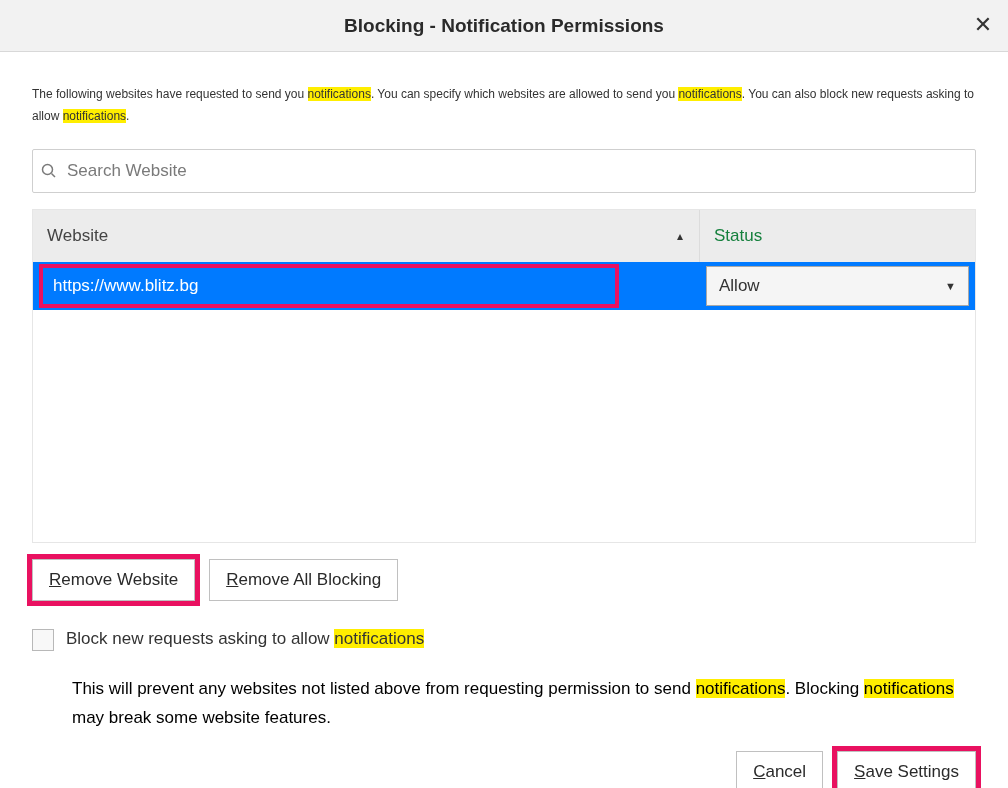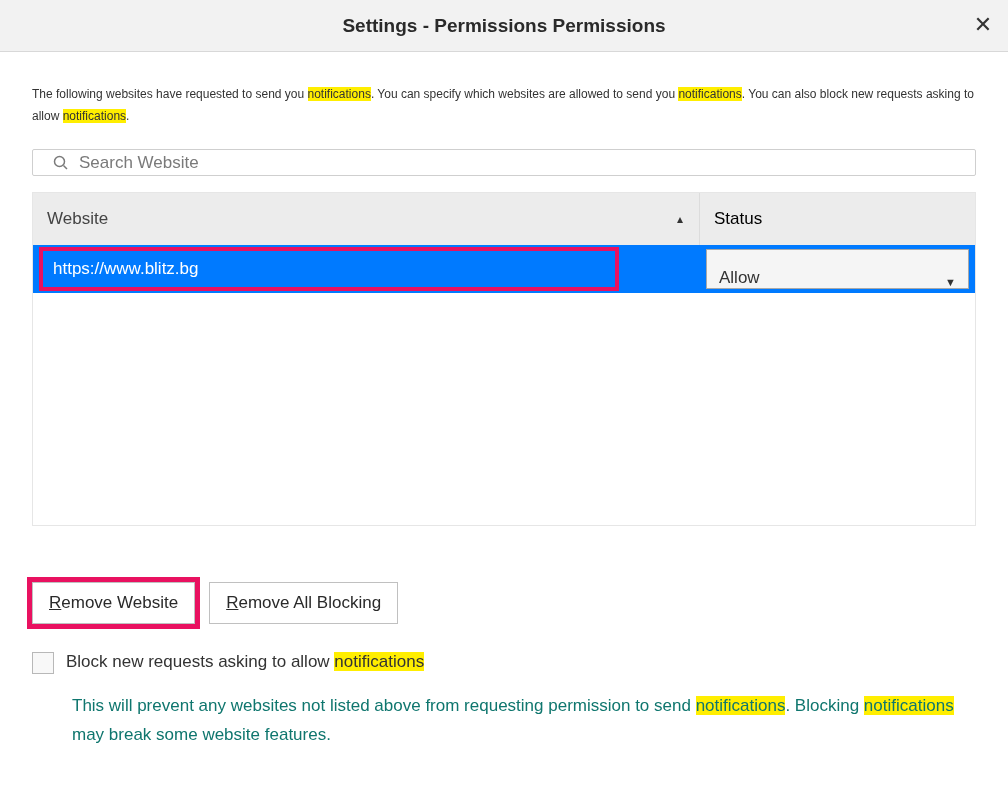--- a/index.html
+++ b/index.html
@@ -45,26 +45,26 @@
     }
     .description {
       font-size: 12px;
       color: #333;
       line-height: 1.8;
       margin-bottom: 22px;
     }
     .hl { background: #ffee00; }
     .search-box {
       width: 100%;
-      height: 27px;
+      height: 44px;
       border: 1px solid #cfcfcf;
       border-radius: 2px;
       display: flex;
       align-items: center;
-      padding: 0 20px;
+      padding: 0 8px;
       margin-bottom: 16px;
     }
     .search-icon {
       margin-right: 10px;
       color: #6a6a6a;
       display: inline-flex;
     }
     .search-input {
       border: none;
       outline: none;
@@ -93,21 +93,21 @@
       font-size: 17px;
       color: #444;
       gap: 48px;
     }
     .th-status {
       width: 275px;
       display: flex;
       align-items: center;
       padding: 0 14px;
       font-size: 17px;
-      color: #000000;
+      color: #15803d;
     }
     .sort-indicator {
       font-size: 12px;
       color: #333;
       margin-right: 2px;
     }
     .table-body {
       height: 280px;
       background: #fff;
     }
@@ -143,21 +143,21 @@
       padding-right: 6px;
       background: #007aff;
       padding-left: 6px;
     }
     .status-select {
       flex: 1;
       height: 40px;
       background: #f5f5f5;
       border: 1px solid #a8a8a8;
       display: flex;
-      align-items: flex-end;
+      align-items: center;
       justify-content: space-between;
       padding: 0 12px;
       font-size: 17px;
       color: #333;
       cursor: pointer;
     }
     .dropdown-arrow {
       font-size: 11px;
       color: #333;
     }
@@ -167,21 +167,20 @@
       gap: 14px;
     }
     .btn {
       background: #fff;
       border: 1px solid #c0c0c0;
       padding: 10px 16px;
       font-size: 17px;
       color: #2a2a2a;
       cursor: pointer;
       font-family: inherit;
-      margin-top: 40px;
     }
     .btn-highlight {
       outline: 5px solid #e91160;
     }
     .btn span.ul { text-decoration: underline; }
     .checkbox-section {
       margin-top: 28px;
     }
     .checkbox-row {
       display: flex;
@@ -193,37 +192,37 @@
       border: 1px solid #b8b8b8;
       background: #f8f8f8;
       cursor: pointer;
     }
     .checkbox-label {
       font-size: 17px;
       color: #333;
     }
     .help-text {
       font-size: 17px;
-      color: #0f766e;
+      color: #000000;
       line-height: 1.7;
       margin-left: 40px;
-      margin-top: 18px;
+      margin-top: 24px;
     }
     .footer-buttons {
       display: flex;
       gap: 14px;
       justify-content: flex-end;
       margin-top: 18px;
     }
   </style>
 </head>
 <body>
 
 <div class="header">
-  <div class="header-title">Settings - Permissions Permissions</div>
+  <div class="header-title">Blocking - Notification Permissions</div>
   <div class="close-btn">✕</div>
 </div>
 
 <div class="content">
 
   <p class="description">
     <span>The following websites have requested to send you </span><span class="hl">notifications</span><span>. You can specify which websites are allowed to send you </span><span class="hl">notifications</span><span>. You can also block new requests asking to allow </span><span class="hl">notifications</span><span>.</span>
   </p>
 
   <div class="search-box">

